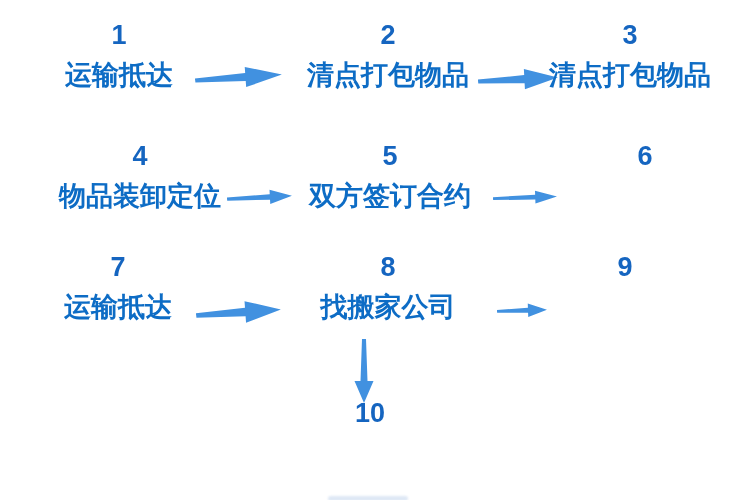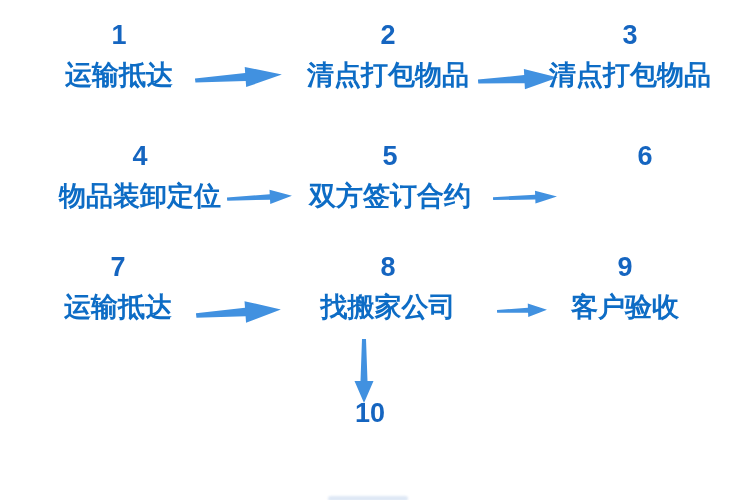--- a/index.html
+++ b/index.html
@@ -133,21 +133,20 @@
   </svg>
   <div class="step" id="s8">
     <div class="num">8</div>
     <div class="lbl">找搬家公司</div>
   </div>
   <svg class="arrow" id="a89" viewBox="0 0 100 24" preserveAspectRatio="none" aria-hidden="true">
     <polygon points="0,10 62,8.5 62,2.5 100,12 62,21.5 62,15.5 0,14"></polygon>
   </svg>
   <div class="step" id="s9">
     <div class="num">9</div>
-    <div class="lbl">客户验收</div>
   </div>
 
   <svg class="arrow" id="a810" viewBox="0 0 24 64" preserveAspectRatio="none" aria-hidden="true">
     <polygon points="10,0 14,0 15.5,42 21.5,42 12,64 2.5,42 8.5,42"></polygon>
   </svg>
 
   <div class="step" id="s10">
     <div class="num">10</div>
   </div>
 

